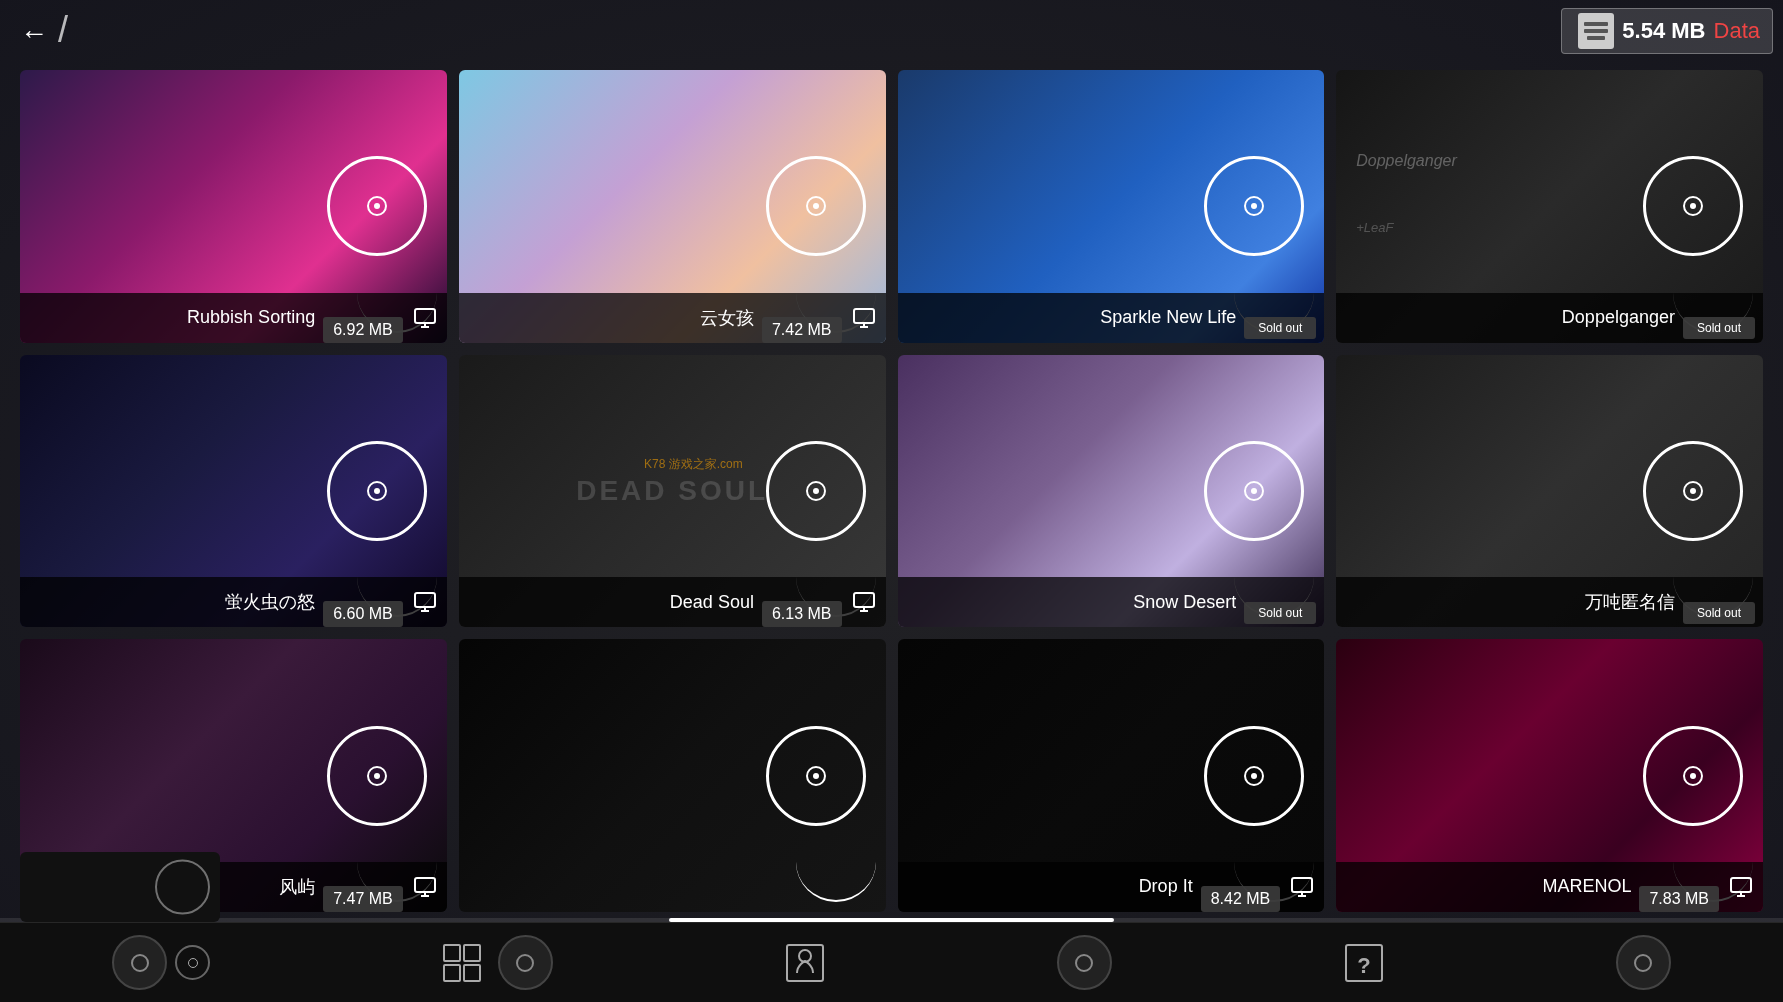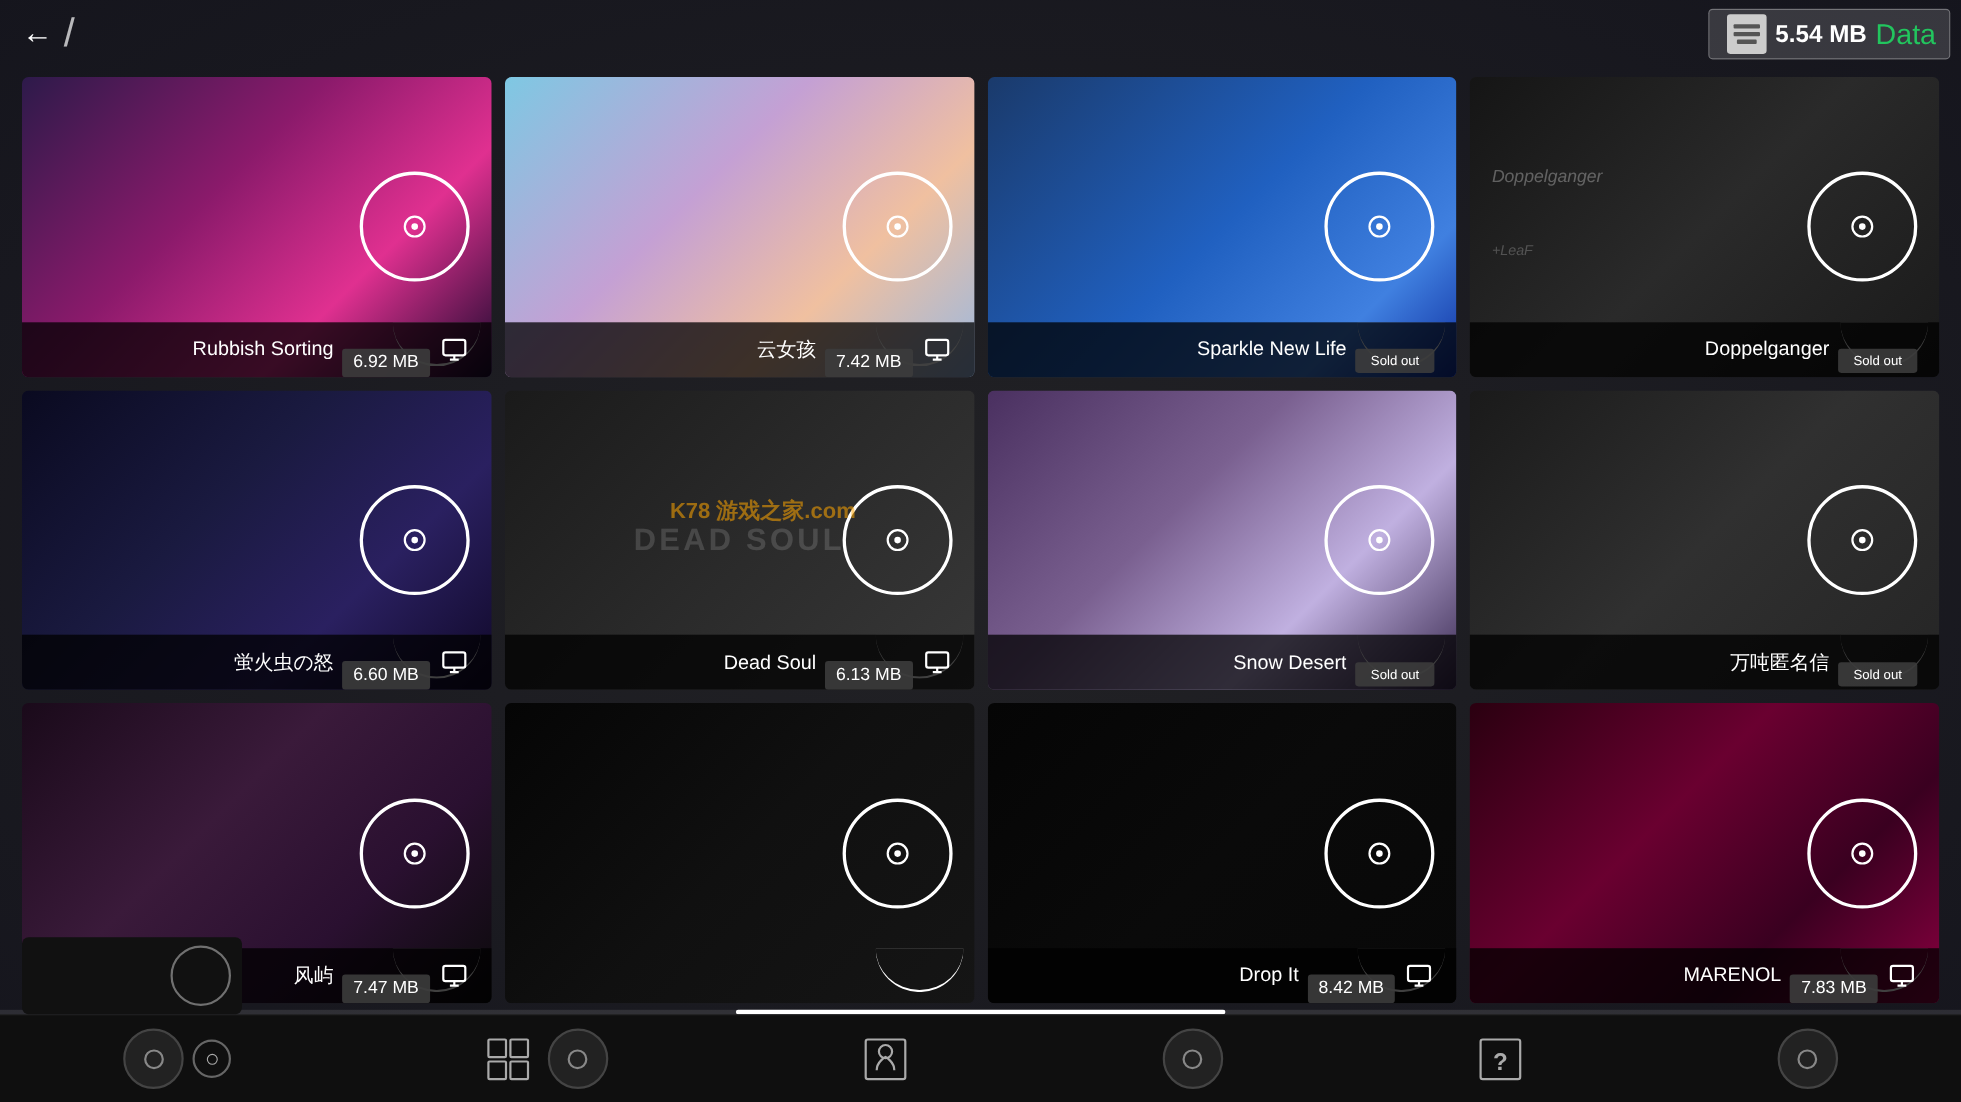--- a/index.html
+++ b/index.html
@@ -78,22 +78,22 @@
       border-radius: 1px;
     }
 
     .data-size {
       color: white;
       font-size: 22px;
       font-weight: bold;
     }
 
     .data-label {
-      color: #22c55e;
-      font-size: 26px;
+      color: #ef4444;
+      font-size: 22px;
     }
 
     
     .grid-container {
       position: absolute;
       top: 60px;
       left: 10px;
       right: 10px;
       bottom: 80px;
       display: grid;
@@ -195,21 +195,21 @@
     }
 
     
     .song-bar {
       position: absolute;
       bottom: 0; left: 0; right: 0;
       height: 50px;
       background: rgba(0,0,0,0.75);
       display: flex;
       align-items: center;
-      padding: 0 20px;
+      padding: 0 8px;
       gap: 8px;
     }
 
     .song-title {
       color: white;
       font-size: 18px;
       font-weight: 500;
       flex: 1;
       white-space: nowrap;
       overflow: hidden;
@@ -482,21 +482,21 @@
         <div class="download-icon">
           <svg viewBox="0 0 24 24" fill="none" stroke="white" stroke-width="2">
             <rect x="2" y="3" width="20" height="14" rx="2"></rect>
             <line x1="8" y1="21" x2="16" y2="21"></line>
             <line x1="12" y1="17" x2="12" y2="21"></line>
           </svg>
         </div>
       </div>
     </div>
 
-    <div style="position:absolute;top:40%;left:55%;transform:translate(-50%,-50%);color:rgba(255,165,0,0.55);font-size:20px;font-weight:bold;z-index:20;white-space:nowrap;">K78 游戏之家.com</div>
+    <div style="position:absolute;top:40%;left:55%;transform:translate(-50%,-50%);color:rgba(255,165,0,0.55);font-size:12px;font-weight:normal;z-index:20;white-space:nowrap;">K78 游戏之家.com</div>
   </div>
 
   <div class="song-card">
     <div class="song-card-bg bg-snow"></div>
     <div class="card-inner">
       <div class="card-content">
         <div class="disc-circle">
           <div class="disc-inner">
               <div class="disc-dot"></div>
             </div>

